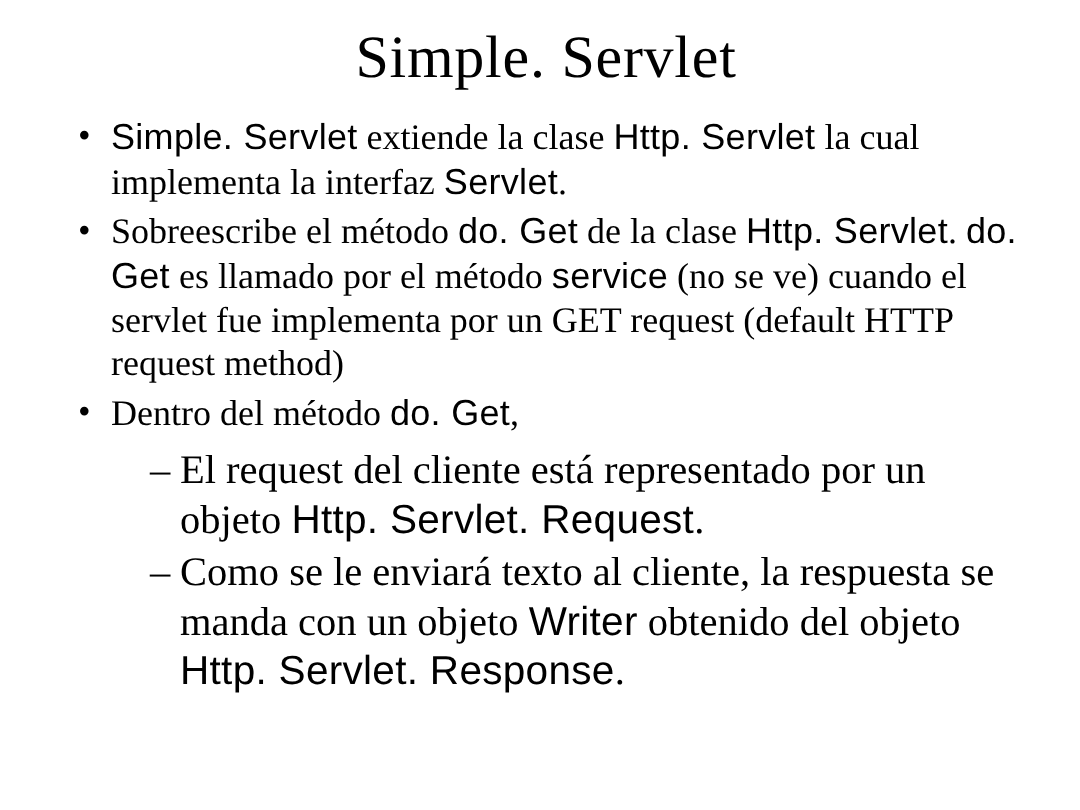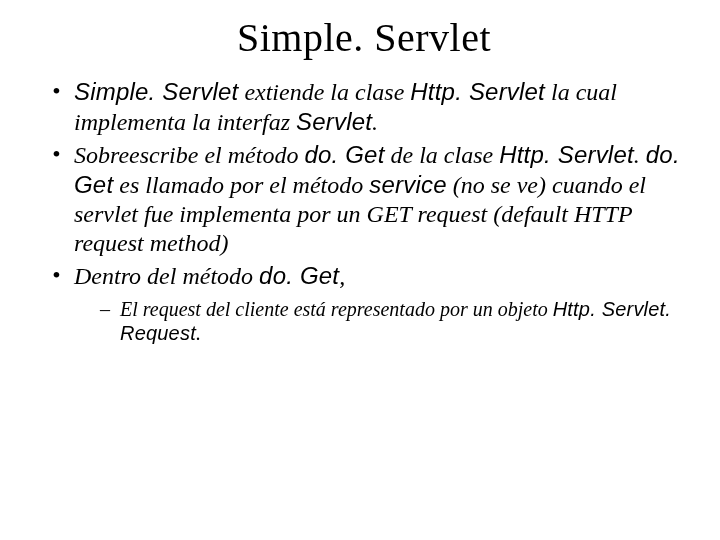--- a/index.html
+++ b/index.html
@@ -24,39 +24,38 @@
     font-weight: 400;
     margin: 0 0 16px 0;
     letter-spacing: 0.5px;
   }
   ul.level1 {
     list-style: none;
     margin: 0;
     padding: 0;
     font-size: 24px;
     line-height: 1.22;
-    font-style: italic;
   }
   ul.level1 > li {
     position: relative;
     padding-left: 26px;
     margin-bottom: 2px;
   }
   ul.level1 > li::before {
     content: "•";
     position: absolute;
     left: 4px;
     top: 0;
     font-size: 24px;
   }
   ul.level2 {
     list-style: none;
     margin: 6px 0 0 0;
     padding: 0 0 0 26px;
-    font-size: 20px;
+    font-size: 27px;
     line-height: 1.22;
   }
   ul.level2 > li {
     position: relative;
     padding-left: 20px;
     margin-bottom: 2px;
   }
   ul.level2 > li::before {
     content: "–";
     position: absolute;
@@ -71,15 +70,16 @@
 </head>
 <body>
 
 <div class="slide">
   <h1 class="title">Simple. Servlet</h1>
   <ul class="level1" id="bullets">
       <li><span class="code">Simple. Servlet</span><span> extiende la clase  </span><span class="code">Http. Servlet</span><span> la cual implementa la interfaz </span><span class="code">Servlet</span><span>.</span></li>
       <li><span>Sobreescribe el método </span><span class="code">do. Get</span><span> de la clase </span><span class="code">Http. Servlet</span><span>. </span><span class="code">do. Get</span><span> es llamado por el método </span><span class="code">service</span><span> (no se ve) cuando el servlet fue implementa por un  GET request (default HTTP request method)</span></li>
       <li><span>Dentro del método </span><span class="code">do. Get</span><span>,</span><ul class="level2">
           <li><span>El request del cliente está representado por un objeto </span><span class="code">Http. Servlet. Request</span><span>.</span></li>
+          <li><span>Como se le enviará texto al cliente, la respuesta se manda con un objeto  </span><span class="code">Writer</span><span> obtenido del objeto </span><span class="code">Http. Servlet. Response</span><span>.</span></li>
         </ul></li>
     </ul>
 </div>
 
 </body></html>

